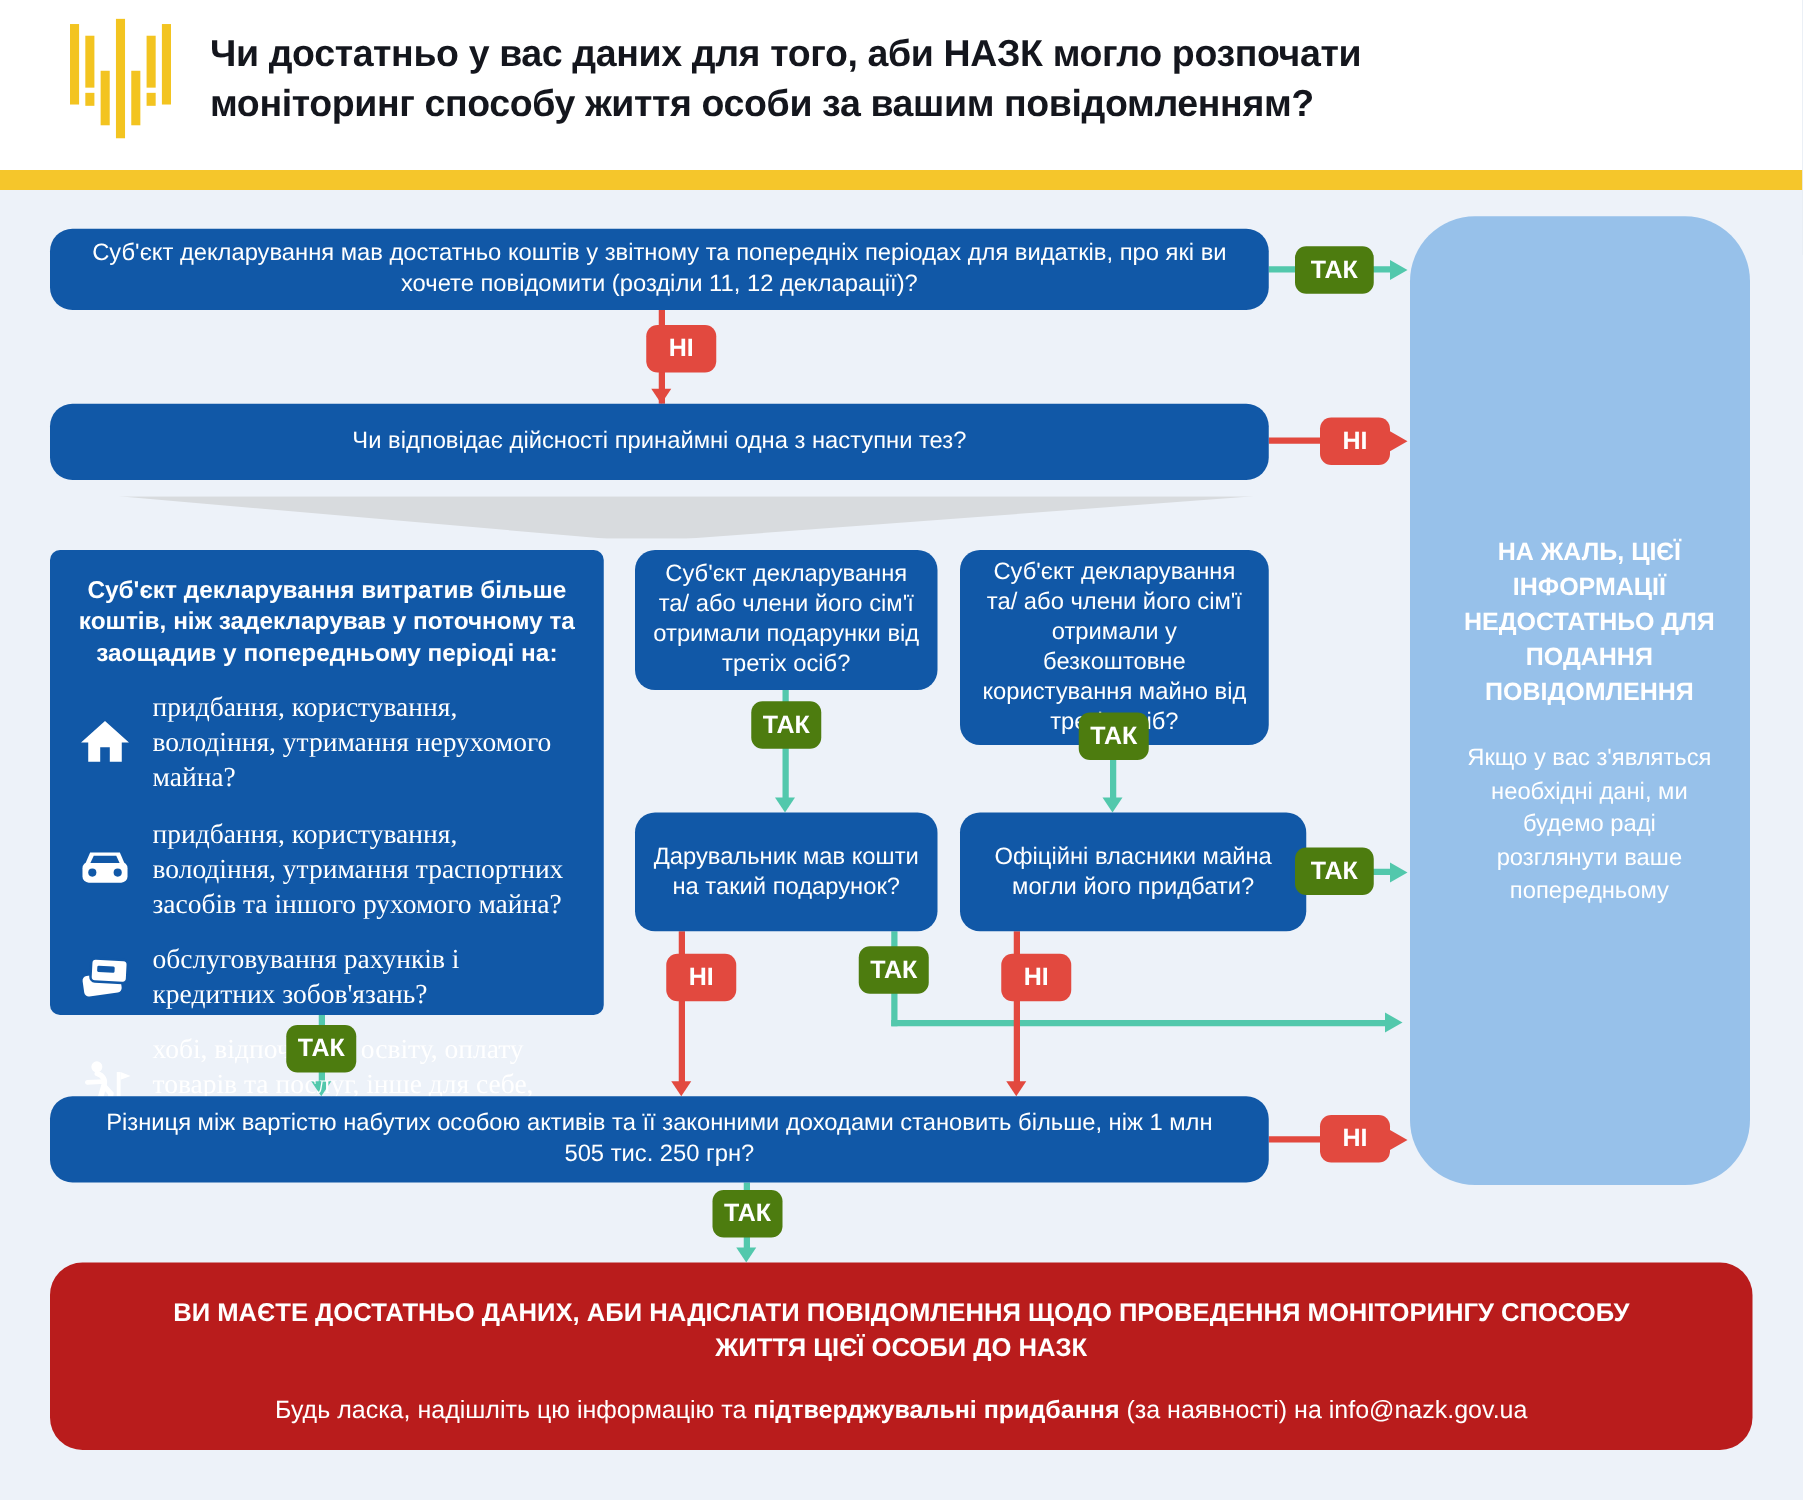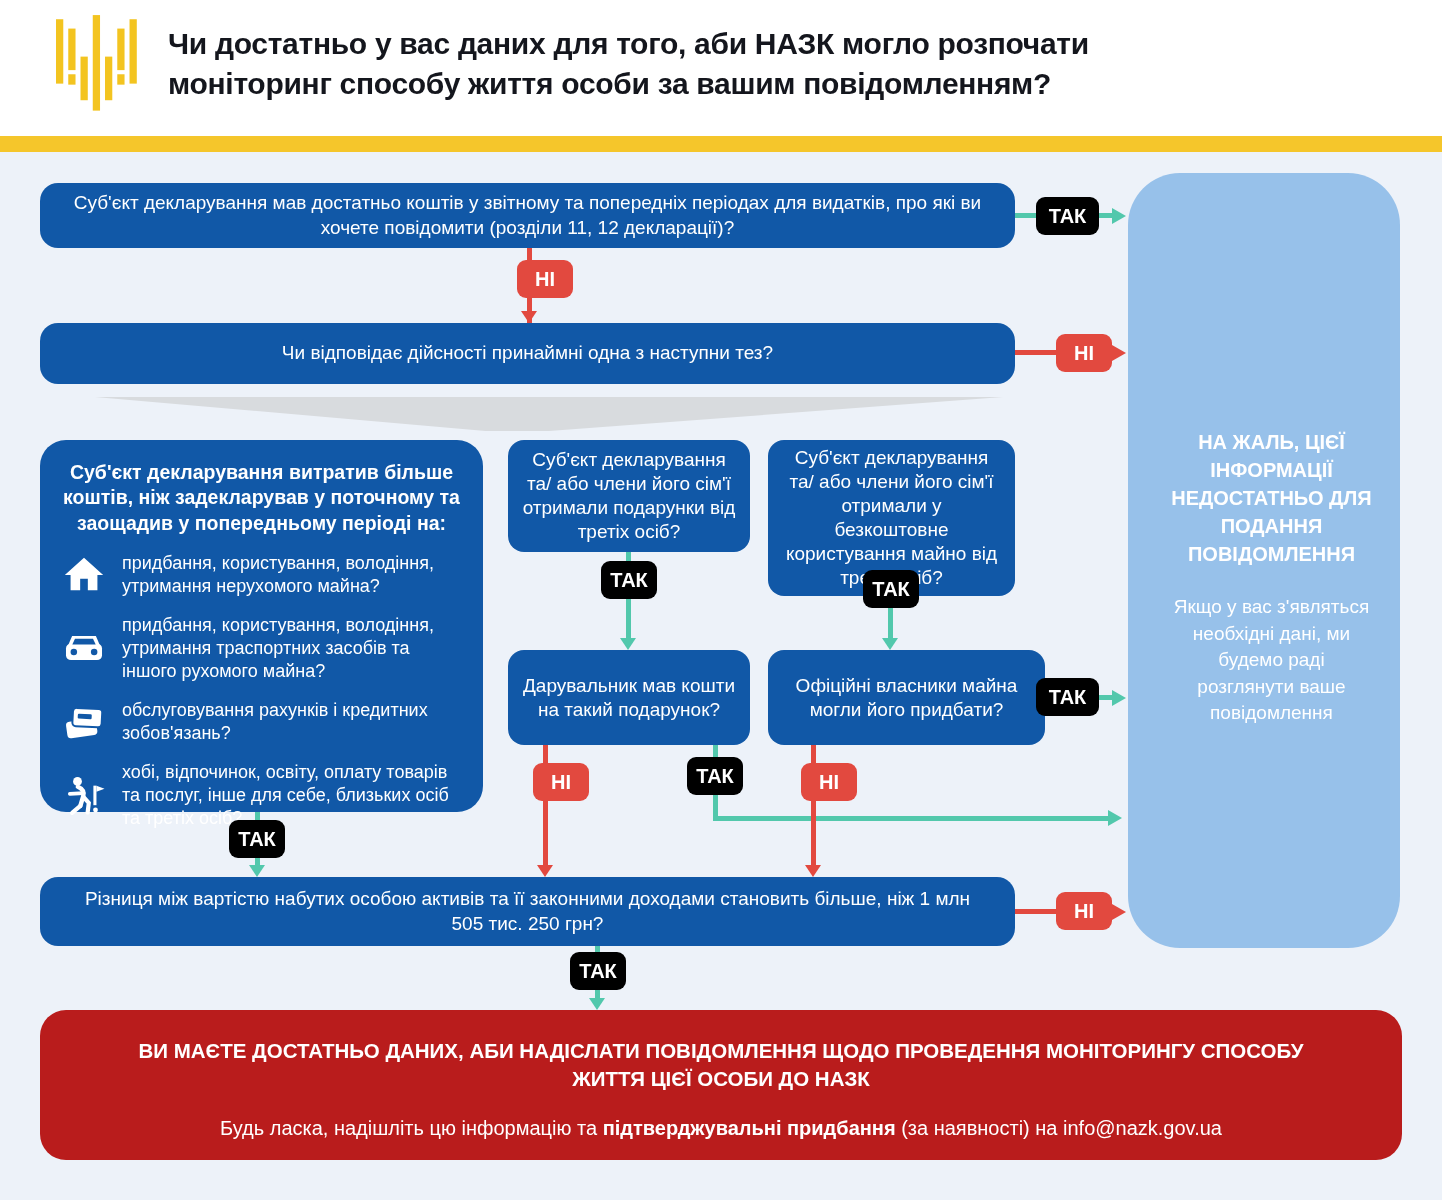--- a/index.html
+++ b/index.html
@@ -14,25 +14,25 @@
   .stripe{position:absolute;left:0;top:136px;width:1442px;height:16px;background:#F5C62B;}
 
   
   .qbox{position:absolute;background:#1158A7;color:#fff;border-radius:18px;
         display:flex;align-items:center;justify-content:center;text-align:center;
         font-size:19px;line-height:1.3;padding:8px 32px;box-sizing:border-box;z-index:2;}
   .qbox.small{border-radius:16px;padding:6px 14px;line-height:1.26;}
 
   
   .spendbox{position:absolute;left:40px;top:440px;width:443px;height:372px;background:#1158A7;
-            border-radius:26px;color:#fff;box-sizing:border-box;padding:20px 18px 14px 18px;z-index:2;}
+            border-radius:8px;color:#fff;box-sizing:border-box;padding:20px 18px 14px 18px;z-index:2;}
   .spendtitle{font-weight:bold;font-size:19.5px;line-height:1.3;text-align:center;}
   .spendrow{display:flex;align-items:center;margin-top:16px;}
   .spendicon{flex:0 0 52px;width:52px;display:flex;align-items:center;justify-content:center;}
-  .spendtext{font-size:18px;line-height:1.28;padding-left:12px;}
+  .spendtext{font-size:22px;line-height:1.28;padding-left:12px;font-family:Liberation Serif, serif;}
 
   
   .panel{position:absolute;left:1128px;top:173px;width:272px;height:775px;background:#97C1EA;
          border-radius:52px;color:#fff;box-sizing:border-box;padding:255px 25px 0 40px;text-align:center;z-index:1;}
   .panel-heading{font-weight:bold;font-size:20px;line-height:1.4;}
   .panel-body{font-size:19px;line-height:1.4;margin-top:26px;}
 
   
   .result{position:absolute;left:40px;top:1010px;width:1362px;height:150px;background:#b91c1c;
           border-radius:26px;color:#fff;box-sizing:border-box;padding:27px 70px 0 70px;text-align:center;z-index:2;}
@@ -47,21 +47,21 @@
          border-bottom:8px solid transparent;z-index:1;}
   .arr-r.teal{border-left:14px solid #52C8AC;background:none;}
   .arr-r.red{border-left:14px solid #E2493F;background:none;}
   .arr-d{position:absolute;width:0;height:0;border-left:8px solid transparent;
          border-right:8px solid transparent;z-index:1;}
   .arr-d.teal{border-top:12px solid #52C8AC;background:none;}
   .arr-d.red{border-top:12px solid #E2493F;background:none;}
 
   .badge{position:absolute;display:flex;align-items:center;justify-content:center;
          color:#fff;font-weight:bold;font-size:20px;border-radius:9px;z-index:3;}
-  .badge.yes{background:#000000;text-align:right;}
+  .badge.yes{background:#4d7c0f;text-align:right;}
   .badge.no{background:#E2493F;margin-left:16px;}
 
   .funnel{position:absolute;left:95px;top:397px;width:908px;height:34px;background:#D8DBDE;
           clip-path:polygon(0 0,100% 0,50% 100%,43% 100%);z-index:1;}
 </style>
 </head>
 <body>
 
 <div id="canvas">
 
@@ -81,21 +81,21 @@
     </svg>
     <div class="title">
       <div>Чи достатньо у вас даних для того, аби НАЗК могло розпочати</div>
       <div>моніторинг способу життя особи за вашим повідомленням?</div>
     </div>
   </div>
   <div class="stripe"></div>
 
   <div class="panel">
     <div class="panel-heading">НА ЖАЛЬ, ЦІЄЇ ІНФОРМАЦІЇ НЕДОСТАТНЬО ДЛЯ ПОДАННЯ ПОВІДОМЛЕННЯ</div>
-    <div class="panel-body">Якщо у вас з'являться необхідні дані, ми будемо раді розглянути ваше повідомлення</div>
+    <div class="panel-body">Якщо у вас з'являться необхідні дані, ми будемо раді розглянути ваше попередньому</div>
   </div>
 
   <div class="qbox" style="left:40px;top:183px;width:975px;min-height:65px;">Суб'єкт декларування мав достатньо коштів у звітному та попередніх періодах для видатків, про які ви хочете повідомити (розділи 11, 12 декларації)?</div>
   <div class="line teal" style="left:1015px;top:213px;width:100px;height:5px;"></div>
   <div class="arr-r teal" style="left:1112px;top:208px;"></div>
   <div class="badge yes" style="left:1036px;top:197px;width:63px;height:38px;">ТАК</div>
 
   <div class="line red" style="left:527px;top:248px;width:5px;height:75px;"></div>
   <div class="arr-d red" style="left:521px;top:311px;"></div>
   <div class="badge no" style="left:501px;top:260px;width:56px;height:38px;">НІ</div>

